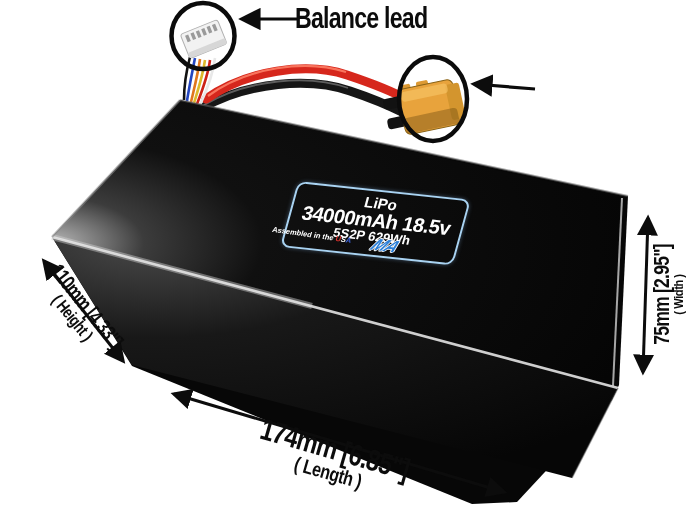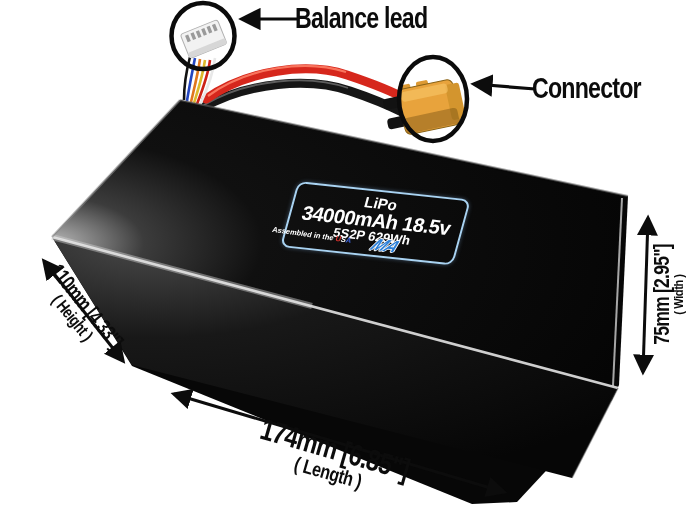--- a/index.html
+++ b/index.html
@@ -129,23 +129,20 @@
     <g fill="none" stroke="#0c0c0c" stroke-width="3">
       <line x1="32" y1="261" x2="111" y2="361" marker-start="url(#ah)" marker-end="url(#ah)"></line>
       <line x1="636" y1="218" x2="631" y2="372" marker-start="url(#ah)" marker-end="url(#ah)"></line>
       <line x1="162" y1="394" x2="492" y2="492" marker-start="url(#ah)" marker-end="url(#ah)"></line>
     </g>
   </svg>
 
   <div class="callout balance-callout">
     <span class="cond">Balance lead</span>
   </div>
-  <div class="callout connector-callout">
-    <span class="cond">Connector</span>
-  </div>
 
   <div class="batt-label">
     <div class="l1">LiPo</div>
     <div class="l2">34000mAh 18.5v</div>
     <div class="l3">5S2P 629Wh</div>
     <div class="assembled"><span>Assembled in the </span><span class="u">U</span><span class="s">S</span><span class="a">A</span></div>
     <div class="ma-logo">MA</div>
   </div>
 
   <div class="dim dim-height">

